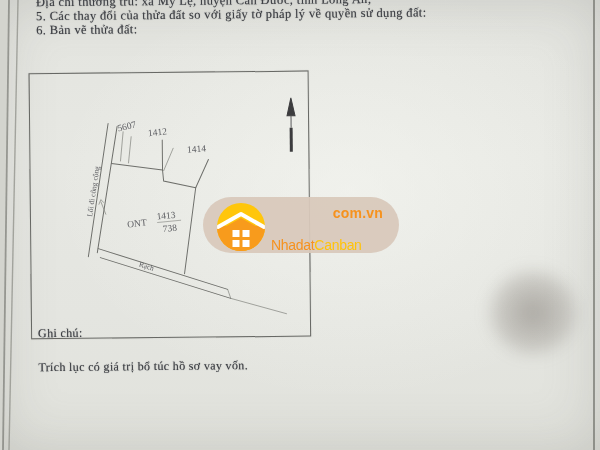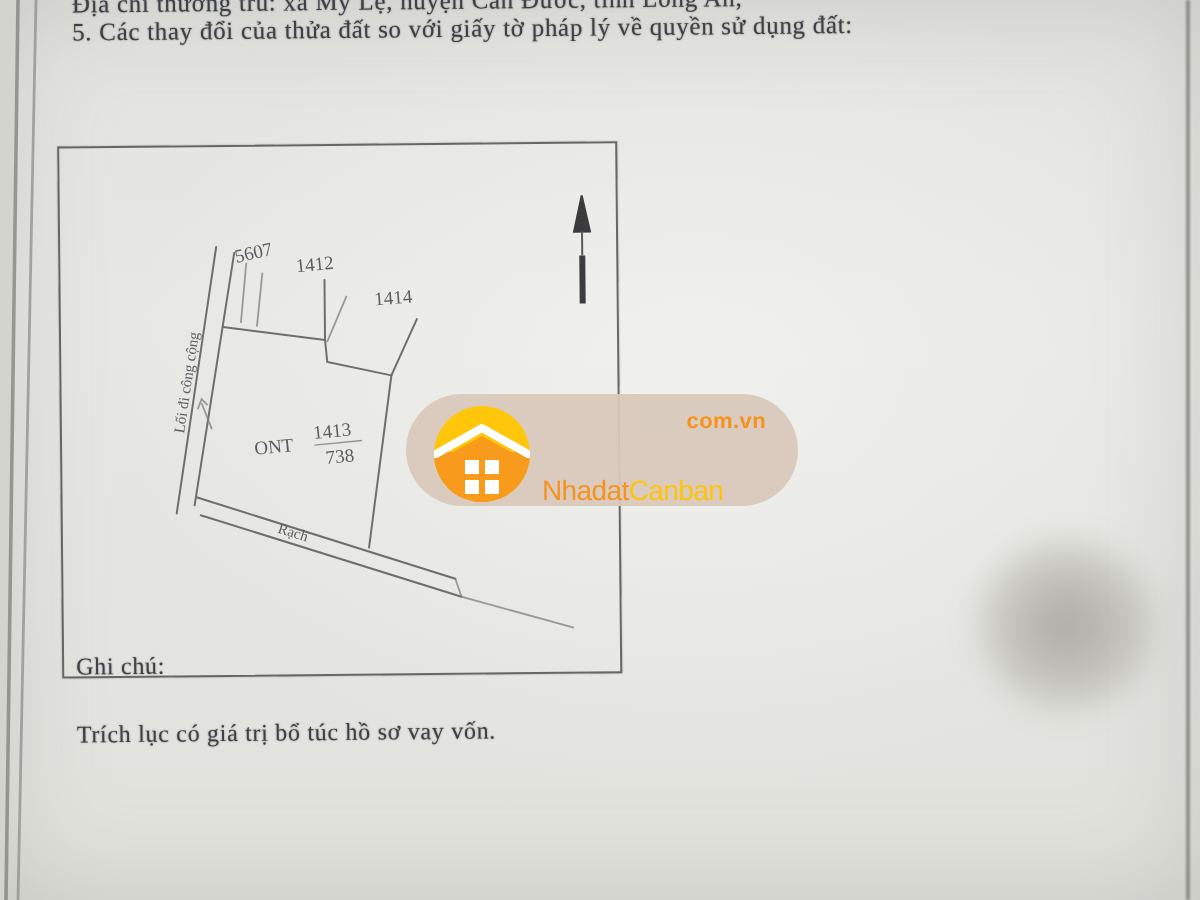--- a/index.html
+++ b/index.html
@@ -37,21 +37,21 @@
   .wm-pill{
     position:absolute;left:203px;top:197px;width:196px;height:56px;border-radius:28px;
     background:rgba(217,201,187,0.94);
   }
   .wm-logo{position:absolute;left:13px;top:5px;width:50px;height:50px;}
   .wm-brand{position:absolute;left:68px;top:39px;font-family:"Liberation Sans",sans-serif;
     font-weight:normal;font-size:14px;line-height:18px;letter-spacing:-0.3px;white-space:nowrap;}
   .wm-brand .p1{color:#F6921E;}
   .wm-brand .p2{color:#FFC30B;}
   .wm-domain{position:absolute;right:16px;top:8px;font-family:"Liberation Sans",sans-serif;
-    font-weight:bold;font-size:11px;color:#F6921E;letter-spacing:0.2px;}
+    font-weight:bold;font-size:14px;color:#F6921E;letter-spacing:0.2px;}
   
   .artifacts{position:absolute;left:0;top:0;width:600px;height:450px;pointer-events:none;}
   .smudge{
     position:absolute;left:468px;top:250px;width:130px;height:125px;border-radius:50%;
     background:radial-gradient(closest-side, rgba(94,86,79,0.42), rgba(110,102,94,0.22) 55%, rgba(0,0,0,0) 75%);
     filter:blur(7px);
   }
   .edge-right{
     position:absolute;left:593px;top:0;width:2px;height:450px;
     background:rgba(120,121,115,0.75);filter:blur(0.5px);
@@ -59,20 +59,21 @@
 </style>
 </head>
 <body>
 
 <div id="screen">
 
   <div class="scan-skew">
 
     <div class="doc-text hdr hdr1">Địa chỉ thường trú: xã Mỹ Lệ, huyện Cần Đước, tỉnh Long An;</div>
     <div class="doc-text hdr hdr2">5. Các thay đổi của thửa đất so với giấy tờ pháp lý về quyền sử dụng đất:</div>
+    <div class="doc-text hdr hdr3">6. Bản vẽ thửa đất:</div>
 
     <div class="map-box">
       <svg width="278" height="264" viewBox="0 0 278 264">
 
         <path class="map-line" d="M78,50 L57,183"></path>
         <path class="map-line" d="M87,53 L66,179"></path>
         <path class="map-line-faint" d="M75,141 L70,128 M68,131 L70,126 L73,129"></path>
 
         <path class="map-line" d="M81,90 L132,97"></path>
         <path class="map-line" d="M132,97 L133,108 L165,115"></path>

